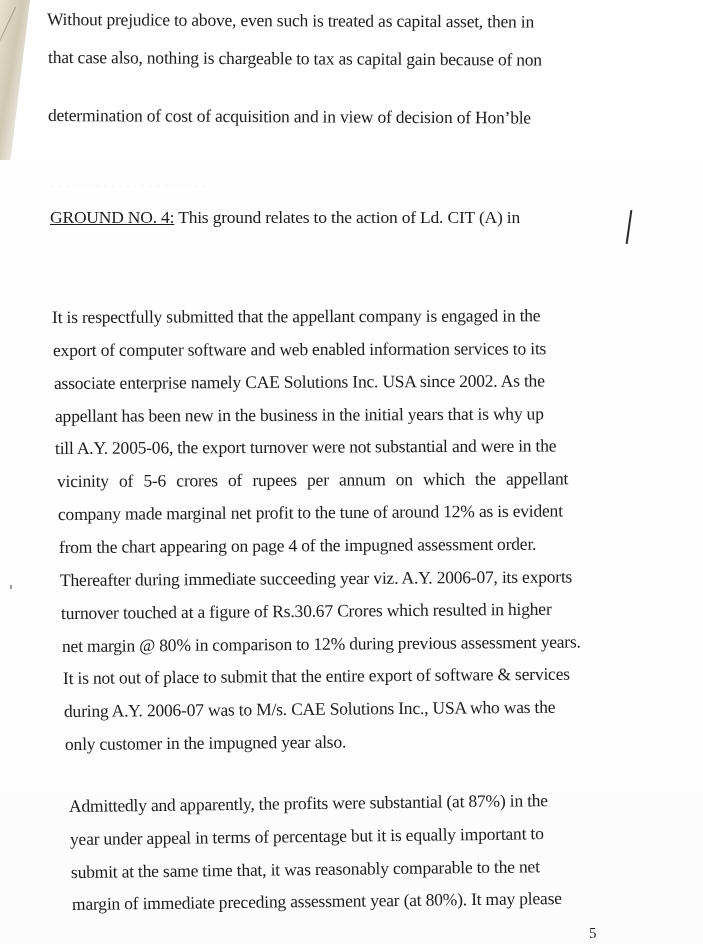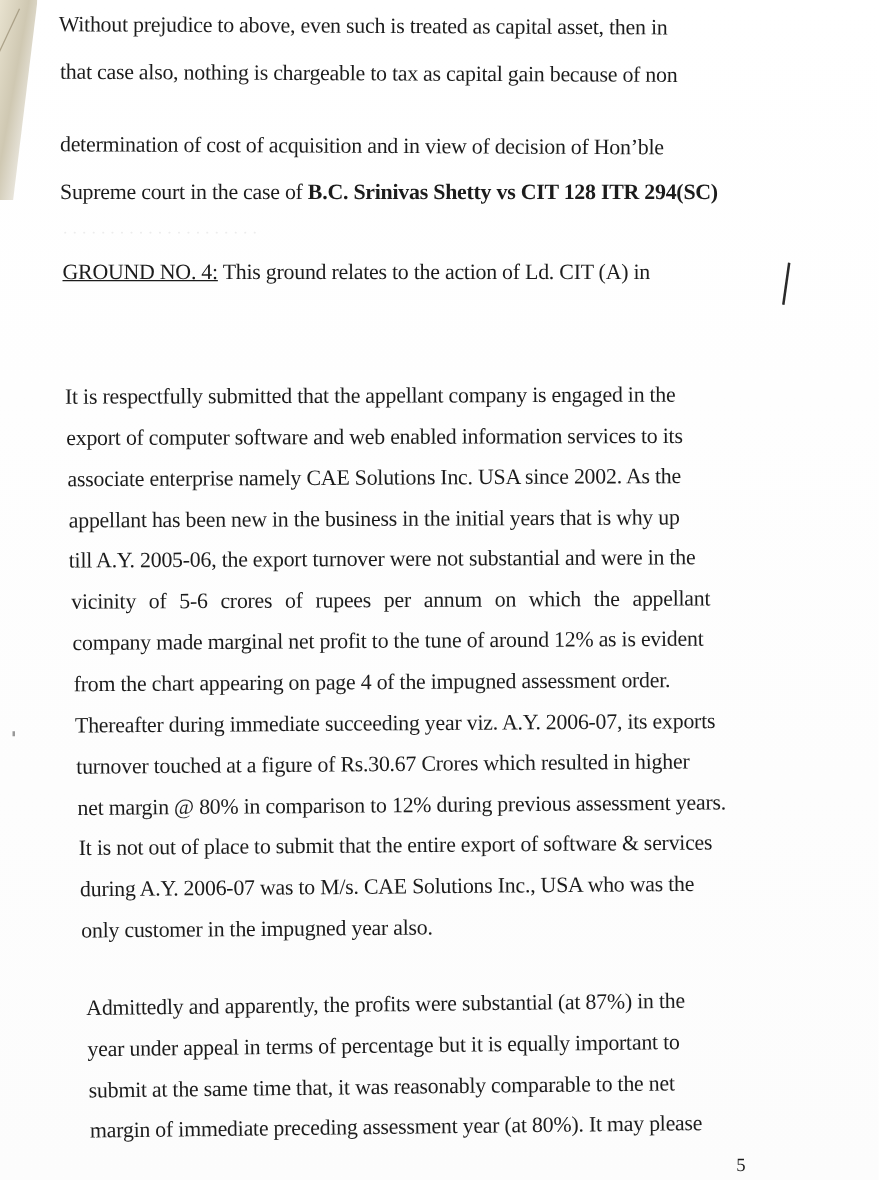--- a/index.html
+++ b/index.html
@@ -48,21 +48,20 @@
 <body>
 
 <div class="page">
   <div class="curl">
       <div class="curl-edge"></div>
     </div>
 
   <div class="line" style="left:47px; top:9px; transform:rotate(0.3deg);">Without prejudice to above, even such is treated as capital asset, then in</div>
   <div class="line" style="left:48px; top:47px; transform:rotate(0.3deg);">that case also, nothing is chargeable to tax as capital gain because of non</div>
   <div class="line" style="left:48px; top:105px; transform:rotate(0.3deg);">determination of cost of acquisition and in view of decision of Hon’ble</div>
-  <div class="line" style="left:48px; top:143px;"><span>Supreme court in the case of </span><span class="bold">B.C. Srinivas Shetty vs CIT 128 ITR 294(SC)</span></div>
 
   <div class="ghost" style="left:50px; top:178px;">· · · · · · · · · · · · · · · · · · · · ·</div>
 
   <div class="line" style="left:50px; top:207px;text-align:center;"><span class="u">GROUND NO. 4:</span><span> This ground relates to the action of Ld. CIT (A) in</span></div>
   <div class="margin-mark"></div>
 
   <div class="line" style="left:52px; top:307px; transform:rotate(-0.2deg);">It is respectfully submitted that the appellant company is engaged in the</div>
   <div class="line" style="left:53px; top:340px; transform:rotate(-0.2deg);">export of computer software and web enabled information services to its</div>
   <div class="line" style="left:54px; top:373px; transform:rotate(-0.3deg);">associate enterprise namely CAE Solutions Inc. USA since 2002. As the</div>
   <div class="line" style="left:55px; top:406px; transform:rotate(-0.3deg);">appellant has been new in the business in the initial years that is why up</div>

